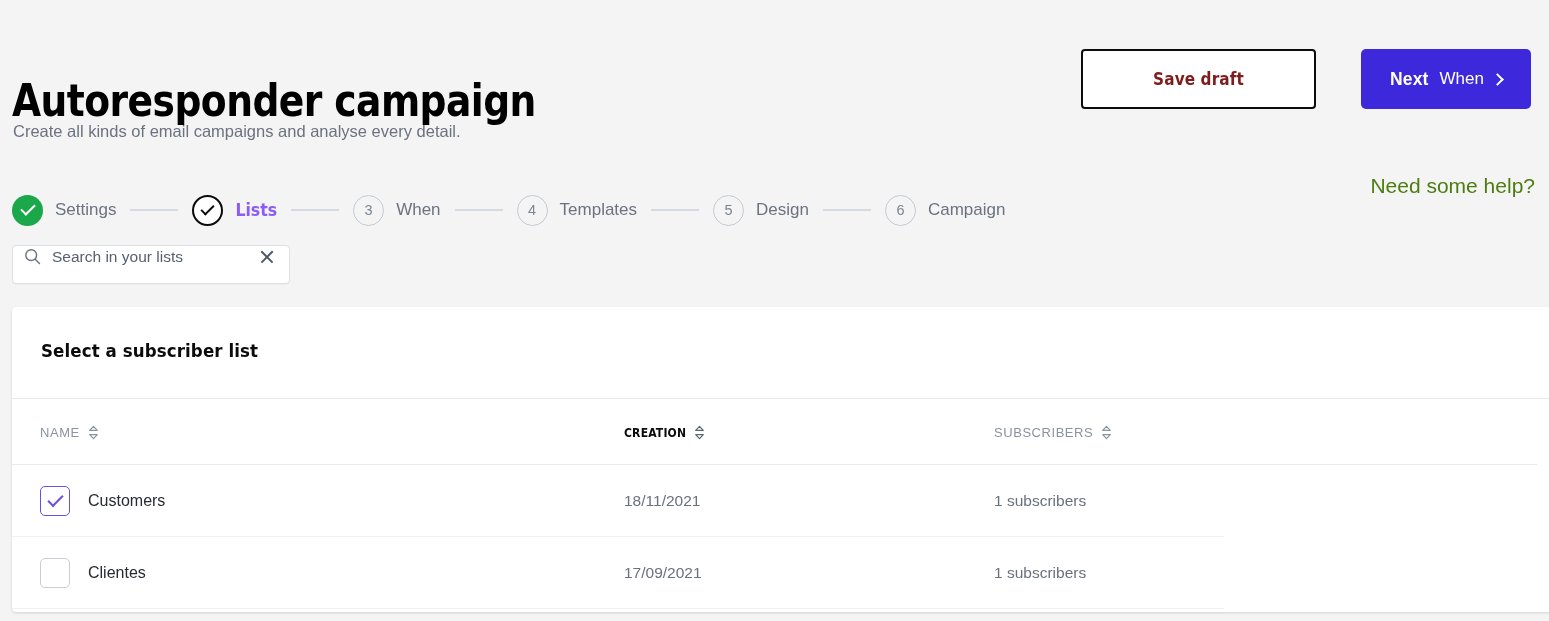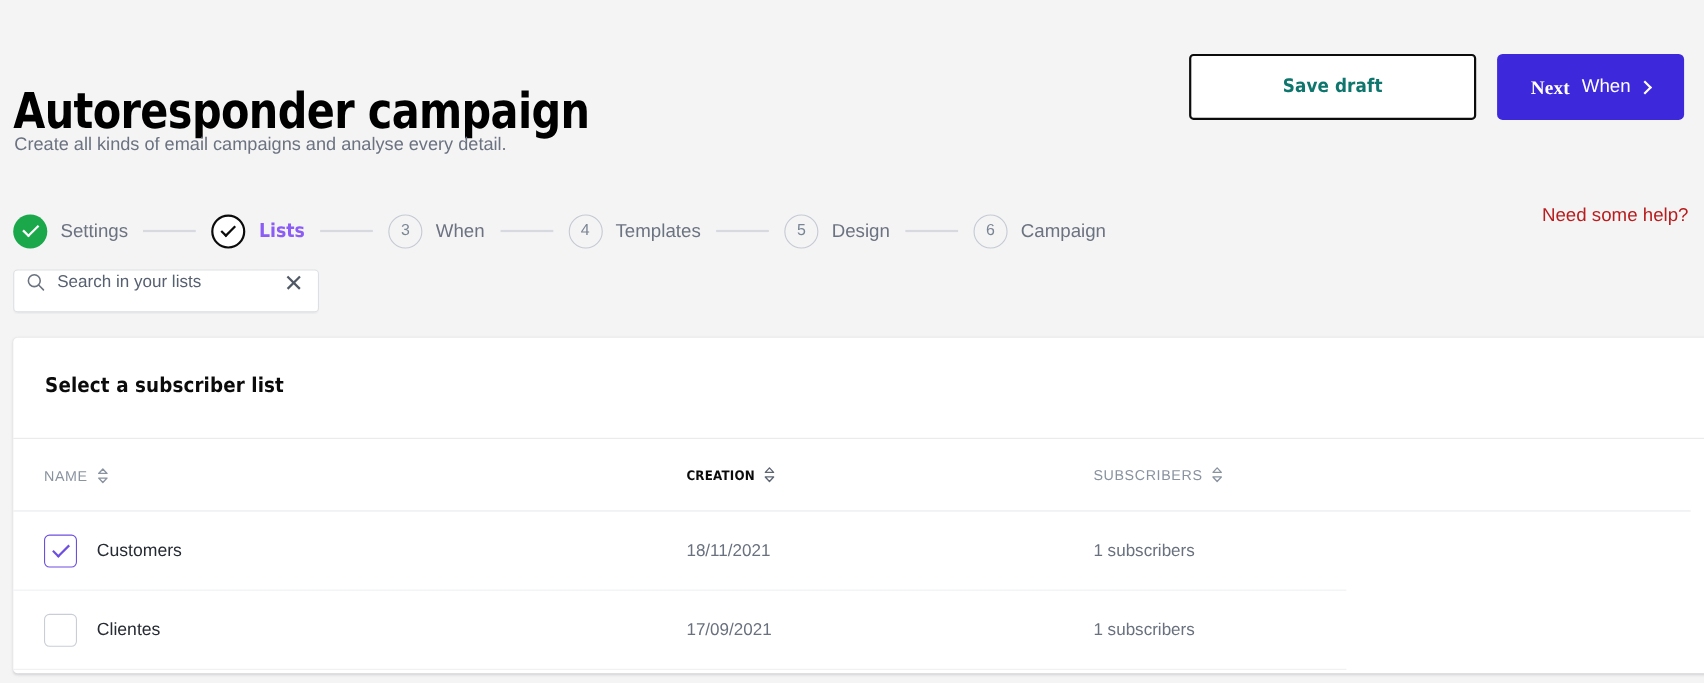--- a/index.html
+++ b/index.html
@@ -43,29 +43,29 @@
     font-size: 16.5px;
     color: #6b7280;
     line-height: 1.35;
     white-space: nowrap;
   }
 
   .btn-save {
     position: absolute;
     left: 1081px;
     top: 49px;
-    width: 261px;
+    width: 235px;
     height: 60px;
     background: #ffffff;
     border: 2.5px solid #0c0c0c;
     border-radius: 4px;
     font-family: "DejaVu Sans Condensed", "Liberation Sans Narrow", "Liberation Sans", sans-serif;
     font-size: 17px;
     font-weight: bold;
-    color: #0f766e;
+    color: #7f1d1d;
     cursor: pointer;
     padding: 0;
     letter-spacing: 0.1px;
   }
 
   .btn-next {
     position: absolute;
     left: 1361px;
     top: 49px;
     width: 170px;
@@ -75,21 +75,21 @@
     border-radius: 5px;
     color: #ffffff;
     cursor: pointer;
     display: flex;
     align-items: center;
     justify-content: center;
     gap: 11px;
     padding: 0 16px;
   }
   .btn-next .next-label {
-    font-family: Liberation Serif, serif;
+    font-family: Liberation Sans, sans-serif;
     font-size: 17.5px;
     font-weight: bold;
     letter-spacing: 0.1px;
   }
   .btn-next .next-step {
     font-size: 17px;
     font-weight: normal;
   }
   .btn-next .chev {
     display: inline-block;
@@ -161,23 +161,23 @@
     width: 48px;
     height: 1.5px;
     background: #d6dae0;
     margin: 0 14px;
     flex: none;
   }
 
   .help-link {
     position: absolute;
     right: 14px;
-    top: 186px;
-    font-size: 17px;
-    color: #b91c1c;
+    top: 174px;
+    font-size: 21px;
+    color: #4d7c0f;
     text-decoration: none;
     cursor: pointer;
     white-space: nowrap;
   }
 
   
   .search-box {
     position: absolute;
     left: 12px;
     top: 245px;

